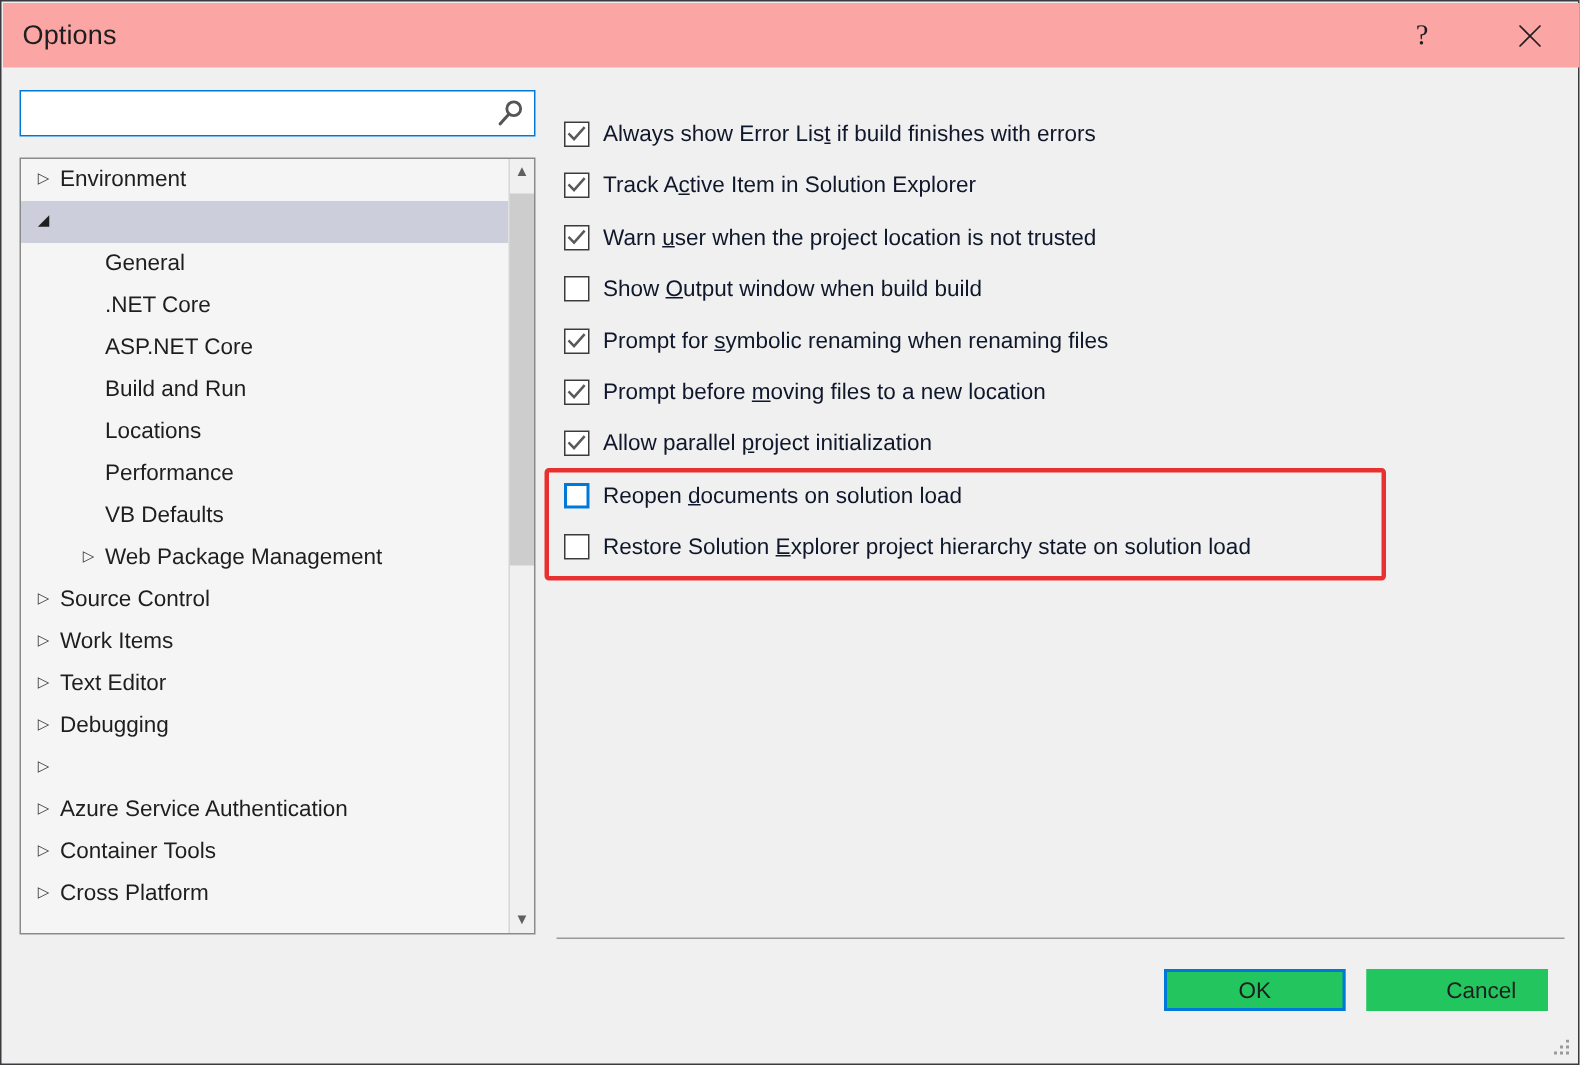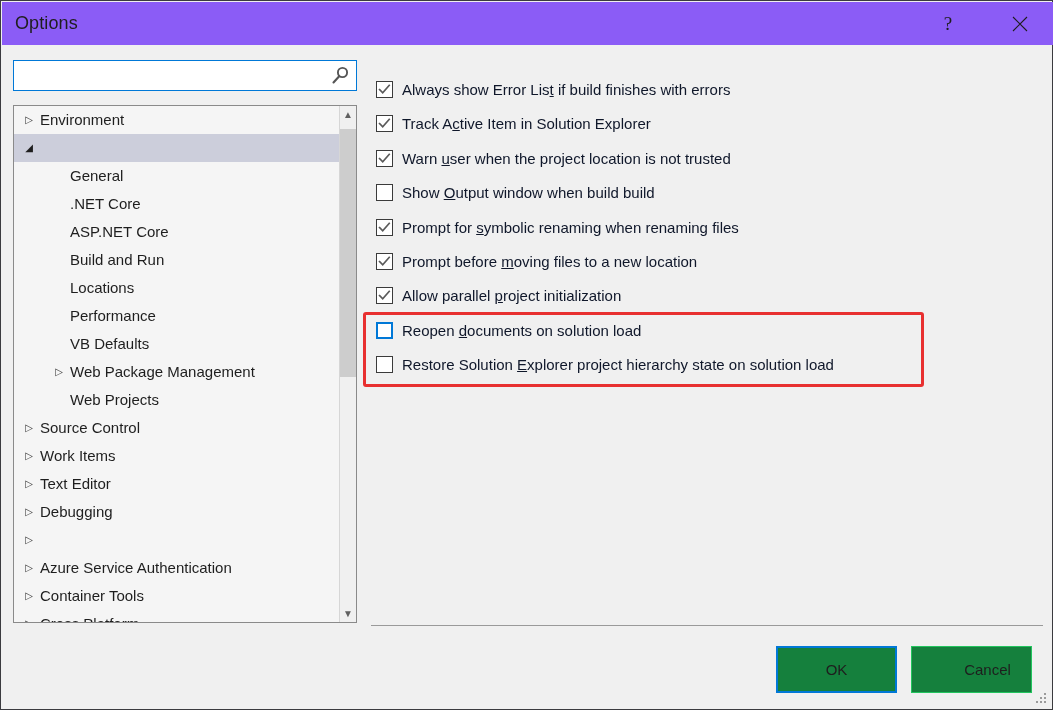--- a/index.html
+++ b/index.html
@@ -24,21 +24,21 @@
     border: 1px solid #3b3b3f;
     background: #f0f0f0;
   }
 
   
   #titlebar {
     position: absolute;
     left: 1px; top: 1px;
     width: 1051px;
     height: 43px;
-    background: #8b5cf6;
+    background: #fca5a5;
     box-sizing: border-box;
   }
   #title-text {
     position: absolute;
     left: 13px;
     top: 11px;
     font-size: 18px;
     color: #1e1e1e;
     letter-spacing: .1px;
     white-space: nowrap;
@@ -225,23 +225,23 @@
     left: 370px;
     top: 624px;
     width: 672px;
     height: 1px;
     background: #9a9a9a;
   }
   .dlg-btn {
     position: absolute;
     top: 645px;
     width: 121px;
-    height: 47px;
-    box-sizing: border-box;
-    background: #15803d;
+    height: 28px;
+    box-sizing: border-box;
+    background: #22c55e;
     font-family: "Liberation Sans", sans-serif;
     font-size: 15px;
     color: #1e1e1e;
     cursor: default;
     padding: 0;
   }
   #ok-button {
     left: 775px;
     border: 2px solid #0078d7;
   }
@@ -311,23 +311,20 @@
         </div>
         <div class="tree-row lvl1">
           <span class="tlabel">Performance</span>
         </div>
         <div class="tree-row lvl1">
           <span class="tlabel">VB Defaults</span>
         </div>
         <div class="tree-row lvl1">
           <span class="twisty">▷</span>
           <span class="tlabel">Web Package Management</span>
-        </div>
-        <div class="tree-row lvl1">
-          <span class="tlabel">Web Projects</span>
         </div>
         <div class="tree-row lvl0">
           <span class="twisty">▷</span>
           <span class="tlabel">Source Control</span>
         </div>
         <div class="tree-row lvl0">
           <span class="twisty">▷</span>
           <span class="tlabel">Work Items</span>
         </div>
         <div class="tree-row lvl0">

